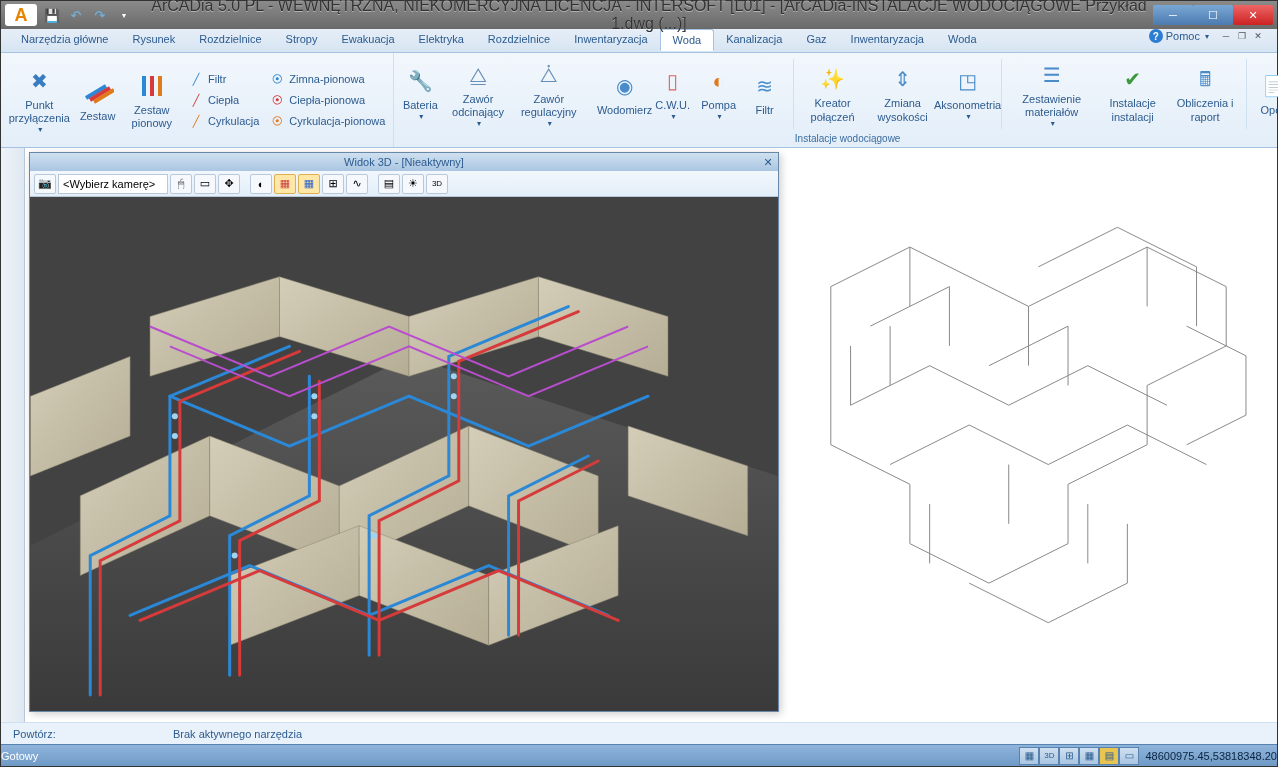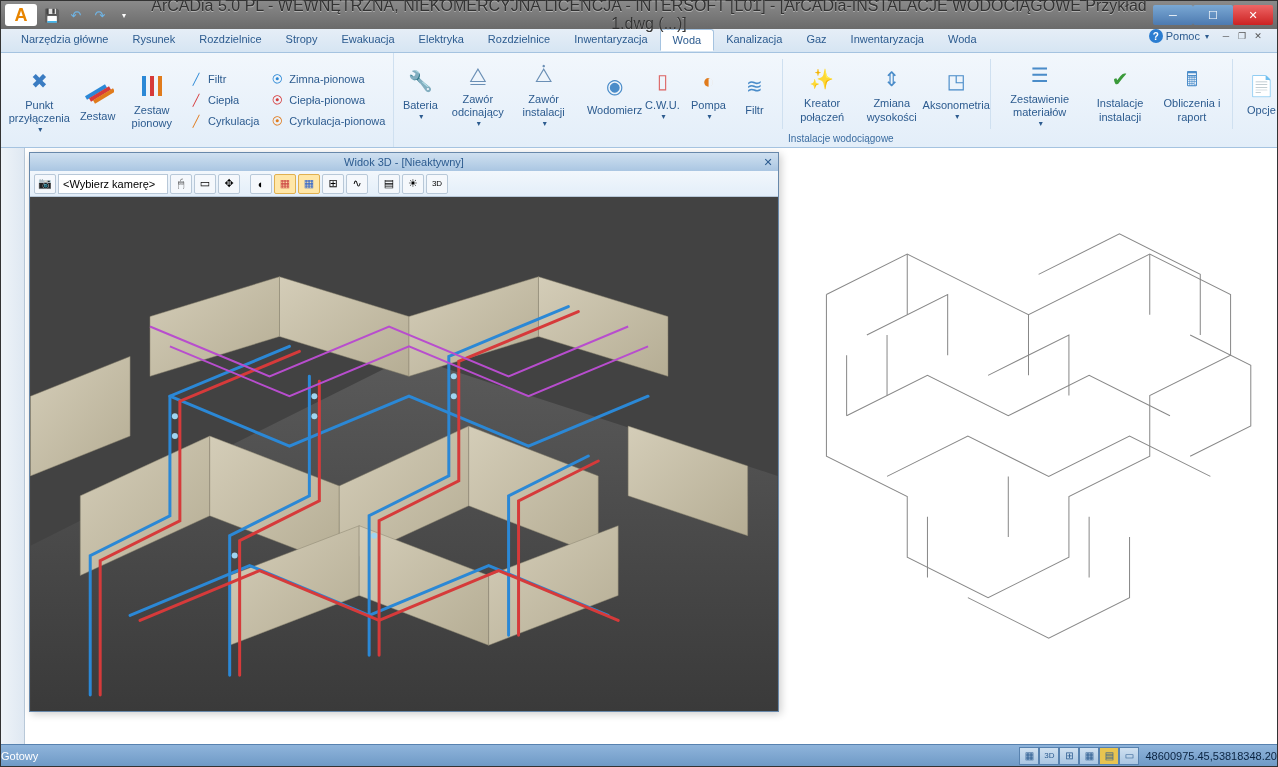--- a/index.html
+++ b/index.html
@@ -169,21 +169,21 @@
             <span>Bateria</span>
             <span class="drop-arrow">▾</span>
           </div>
         <div class="rbtn-lg">
             <div class="rbtn-icon" style="color:#6a8fb5">⧋</div>
             <span>Zawór odcinający</span>
             <span class="drop-arrow">▾</span>
           </div>
         <div class="rbtn-lg">
             <div class="rbtn-icon" style="color:#6a8fb5">⧊</div>
-            <span>Zawór instalacji</span>
+            <span>Zawór regulacyjny</span>
             <span class="drop-arrow">▾</span>
           </div>
         <div style="width:20px"></div>
         <div class="rbtn-lg">
             <div class="rbtn-icon" style="color:#4a8cc9">◉</div>
             <span>Wodomierz</span>
           </div>
         <div class="rbtn-lg">
             <div class="rbtn-icon" style="color:#d66">▯</div>
             <span>C.W.U.</span>
@@ -335,20 +335,24 @@
             <circle cx="425" cy="180" r="3"></circle>
               <circle cx="425" cy="200" r="3"></circle>
             <circle cx="205" cy="360" r="3"></circle>
               <circle cx="345" cy="340" r="3"></circle>
           </g>
         </svg>
       </div>
     </div>
   </div>
 
+  <div class="status-prompt">
+    <span class="lbl">Powtórz:</span>
+    <span>Brak aktywnego narzędzia</span>
+  </div>
 
   <div class="statusbar">
     <span class="ready">Gotowy</span>
     <div class="sb-btns">
       <div class="sb-btn">▦</div>
       <div class="sb-btn" style="font-size:8px">3D</div>
       <div class="sb-btn">⊞</div>
       <div class="sb-btn">▦</div>
       <div class="sb-btn" style="background:#e8c450">▤</div>
       <div class="sb-btn">▭</div>

